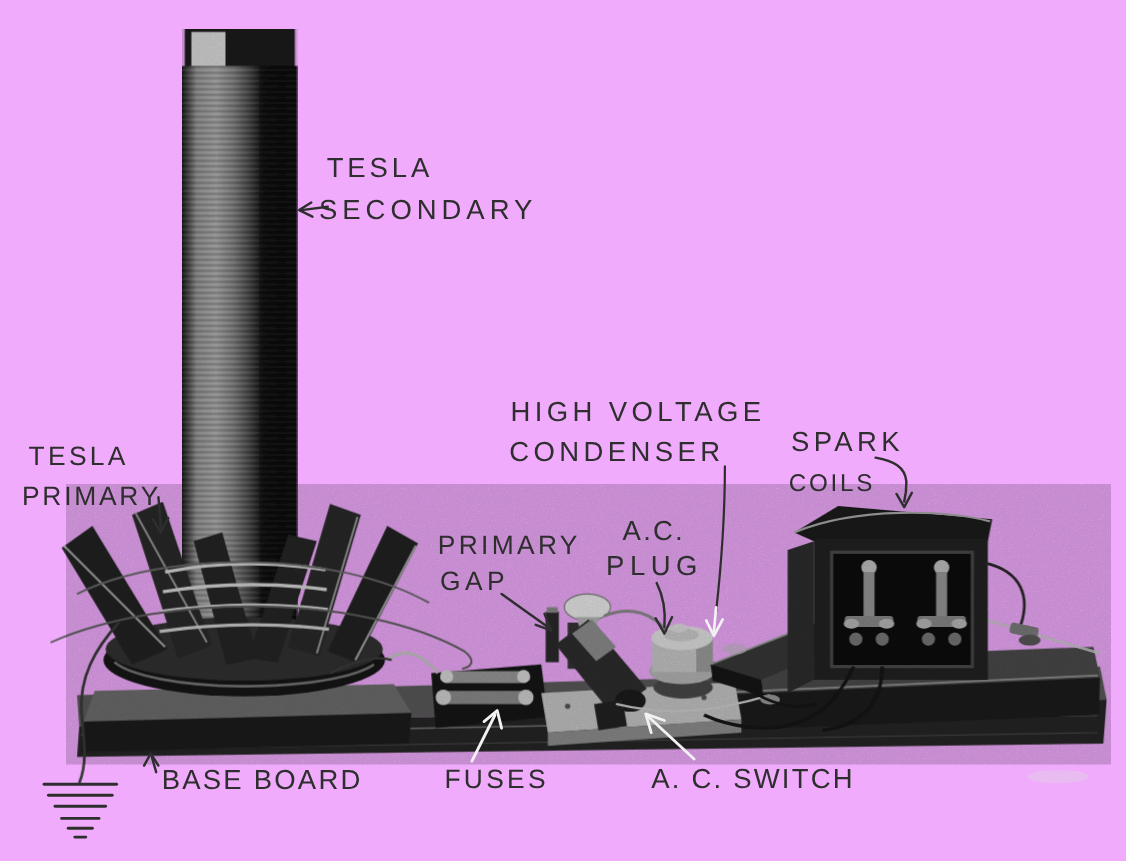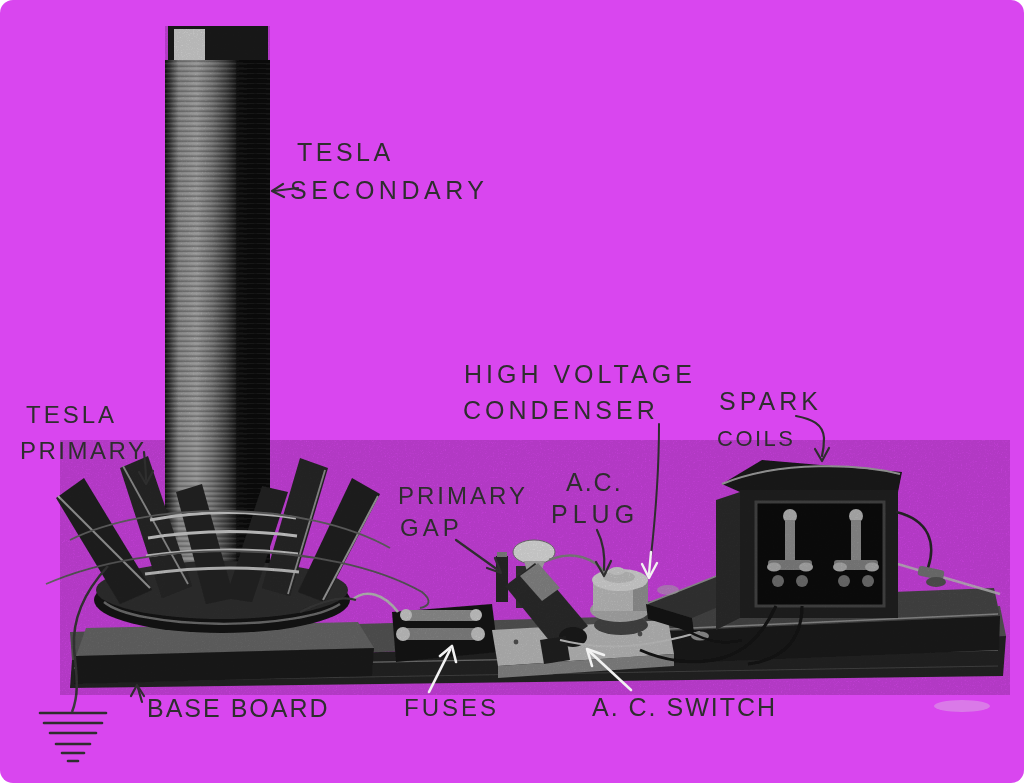--- a/index.html
+++ b/index.html
@@ -1,17 +1,17 @@
 <!DOCTYPE html>
 <html><head>
 <meta charset="utf-8">
 <style>
   html,body{margin:0;padding:0;background:#ffffff;}
-  .stage{position:relative;width:1024px;height:783px;background:#d946ef;overflow:hidden;
-         font-family:"Liberation Sans",sans-serif;border-radius:13px;}
+  .stage{position:relative;width:1024px;height:783px;background:#f0abfc;overflow:hidden;
+         font-family:"Liberation Sans",sans-serif;}
   svg{display:block;}
   .lbl{fill:#2e2e2e;font-family:"Liberation Sans","DejaVu Sans",sans-serif;font-weight:500;}
   .ink{stroke:#2e2e2e;fill:none;stroke-linecap:round;stroke-linejoin:round;}
   .ink-w{stroke:#f2f2f2;fill:none;stroke-linecap:round;stroke-linejoin:round;}
 </style>
 </head>
 <body>
 
 <div class="stage">
 <svg width="1024" height="783" viewBox="0 0 1024 783">

